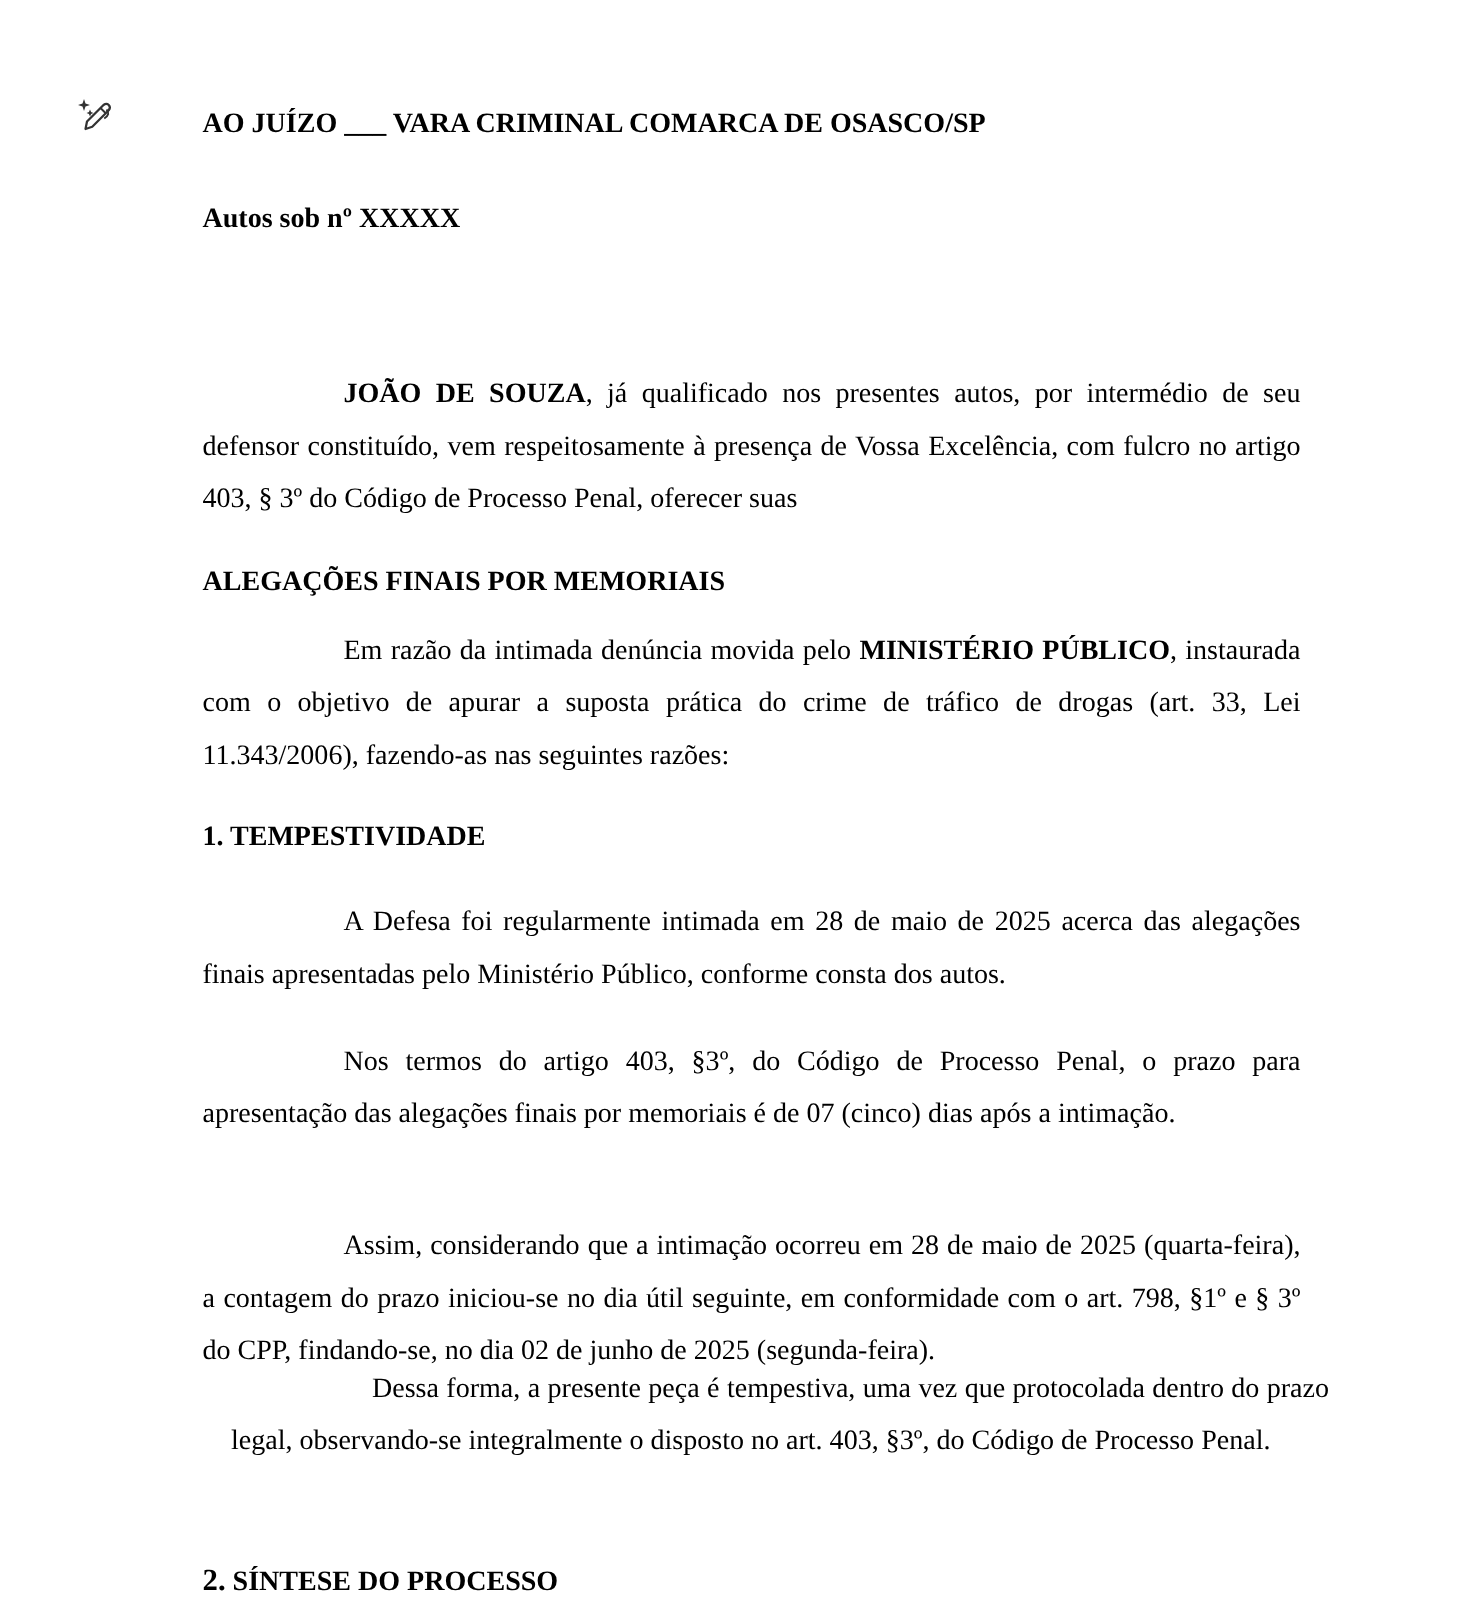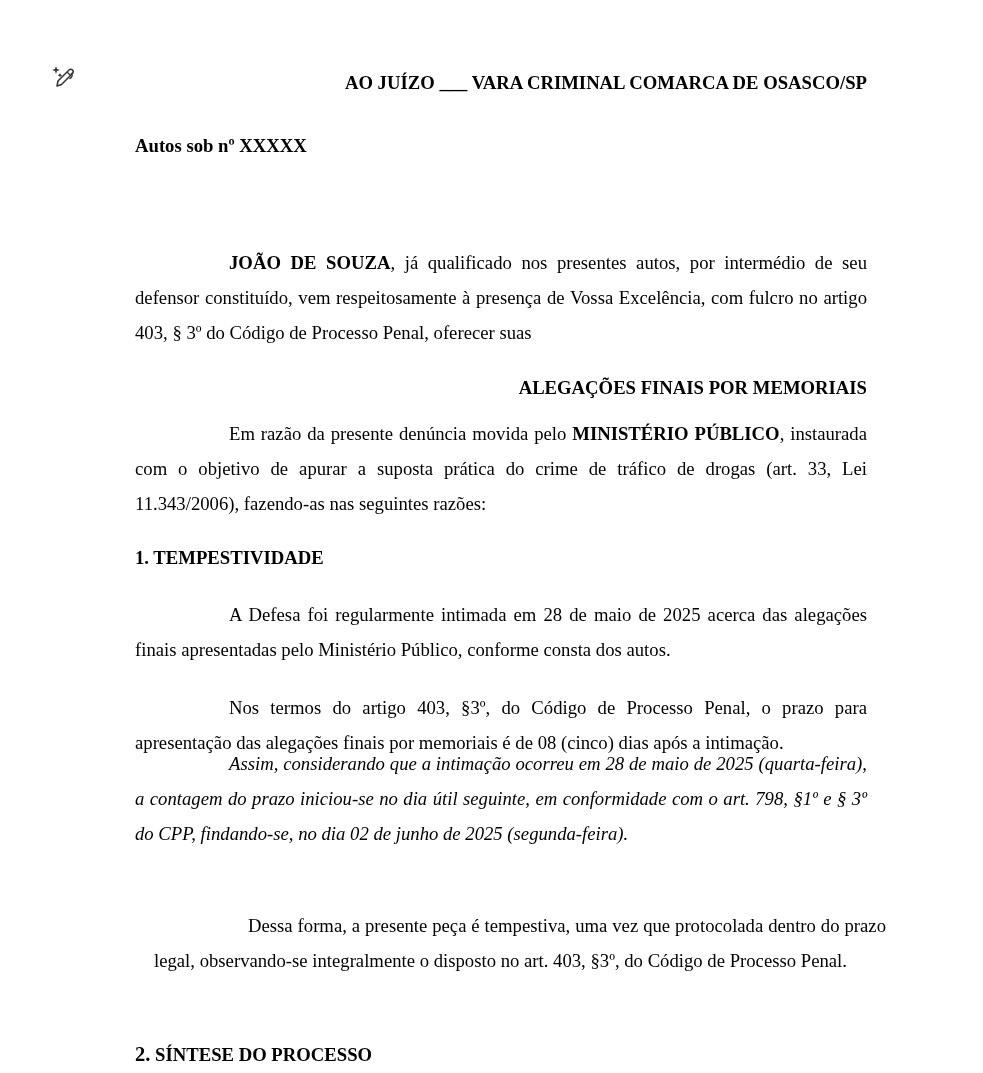--- a/index.html
+++ b/index.html
@@ -30,21 +30,21 @@
       width: 732px;
     }
     .line-block {
       position: absolute;
       left: 0;
       width: 732px;
       font-size: 18.7px;
       line-height: 35px;
     }
     .center {
-      text-align: right;
+      text-align: left;
     }
     .bold {
       font-weight: bold;
     }
     .justify {
       text-align: justify;
       text-indent: 94px;
     }
     .heading-num-lg {
       font-size: 20.5px;
@@ -67,27 +67,27 @@
 <div class="page">
 
   <div class="line-block center bold" style="top:65px;">AO JUÍZO ___ VARA CRIMINAL COMARCA DE OSASCO/SP</div>
 
   <div class="line-block bold" style="top:128px;">Autos sob nº XXXXX</div>
 
   <div class="line-block justify" style="top:245px;"><b>JOÃO DE SOUZA</b><span>, já qualificado nos presentes autos, por intermédio de seu defensor constituído, vem respeitosamente à presença de Vossa Excelência, com fulcro no artigo 403, § 3º do Código de Processo Penal, oferecer suas</span></div>
 
   <div class="line-block center bold" style="top:370px;">ALEGAÇÕES FINAIS POR MEMORIAIS</div>
 
-  <div class="line-block justify" style="top:416px;"><span>Em razão da presente denúncia movida pelo </span><b>MINISTÉRIO PÚBLICO</b><span>, instaurada com o objetivo de apurar a suposta prática do crime de tráfico de drogas (art. 33, Lei 11.343/2006), fazendo-as nas seguintes razões:</span></div>
+  <div class="line-block justify" style="top:416px;"><span>Em razão da intimada denúncia movida pelo </span><b>MINISTÉRIO PÚBLICO</b><span>, instaurada com o objetivo de apurar a suposta prática do crime de tráfico de drogas (art. 33, Lei 11.343/2006), fazendo-as nas seguintes razões:</span></div>
 
   <div class="line-block bold" style="top:540px;font-family:Liberation Serif, serif;">1. TEMPESTIVIDADE</div>
 
   <div class="line-block justify" style="top:597px;">A Defesa foi regularmente intimada em 28 de maio de 2025 acerca das alegações finais apresentadas pelo Ministério Público, conforme consta dos autos.</div>
 
-  <div class="line-block justify" style="top:690px;">Nos termos do artigo 403, §3º, do Código de Processo Penal, o prazo para apresentação das alegações finais por memoriais é de 08 (cinco) dias após a intimação.</div>
+  <div class="line-block justify" style="top:690px;">Nos termos do artigo 403, §3º, do Código de Processo Penal, o prazo para apresentação das alegações finais por memoriais é de 07 (cinco) dias após a intimação.</div>
 
-  <div class="line-block justify" style="top:746px;font-style:italic;">Assim, considerando que a intimação ocorreu em 28 de maio de 2025 (quarta-feira), a contagem do prazo iniciou-se no dia útil seguinte, em conformidade com o art. 798, §1º e § 3º do CPP, findando-se, no dia 02 de junho de 2025 (segunda-feira).</div>
+  <div class="line-block justify" style="top:813px;">Assim, considerando que a intimação ocorreu em 28 de maio de 2025 (quarta-feira), a contagem do prazo iniciou-se no dia útil seguinte, em conformidade com o art. 798, §1º e § 3º do CPP, findando-se, no dia 02 de junho de 2025 (segunda-feira).</div>
 
   <div class="line-block justify" style="top:908px;margin-left:19px;">Dessa forma, a presente peça é tempestiva, uma vez que protocolada dentro do prazo legal, observando-se integralmente o disposto no art. 403, §3º, do Código de Processo Penal.</div>
 
   <div class="line-block bold" style="top:1037px;"><span class="heading-num-lg">2.</span><span> SÍNTESE DO PROCESSO</span></div>
 
 </div>
 
 </body></html>

